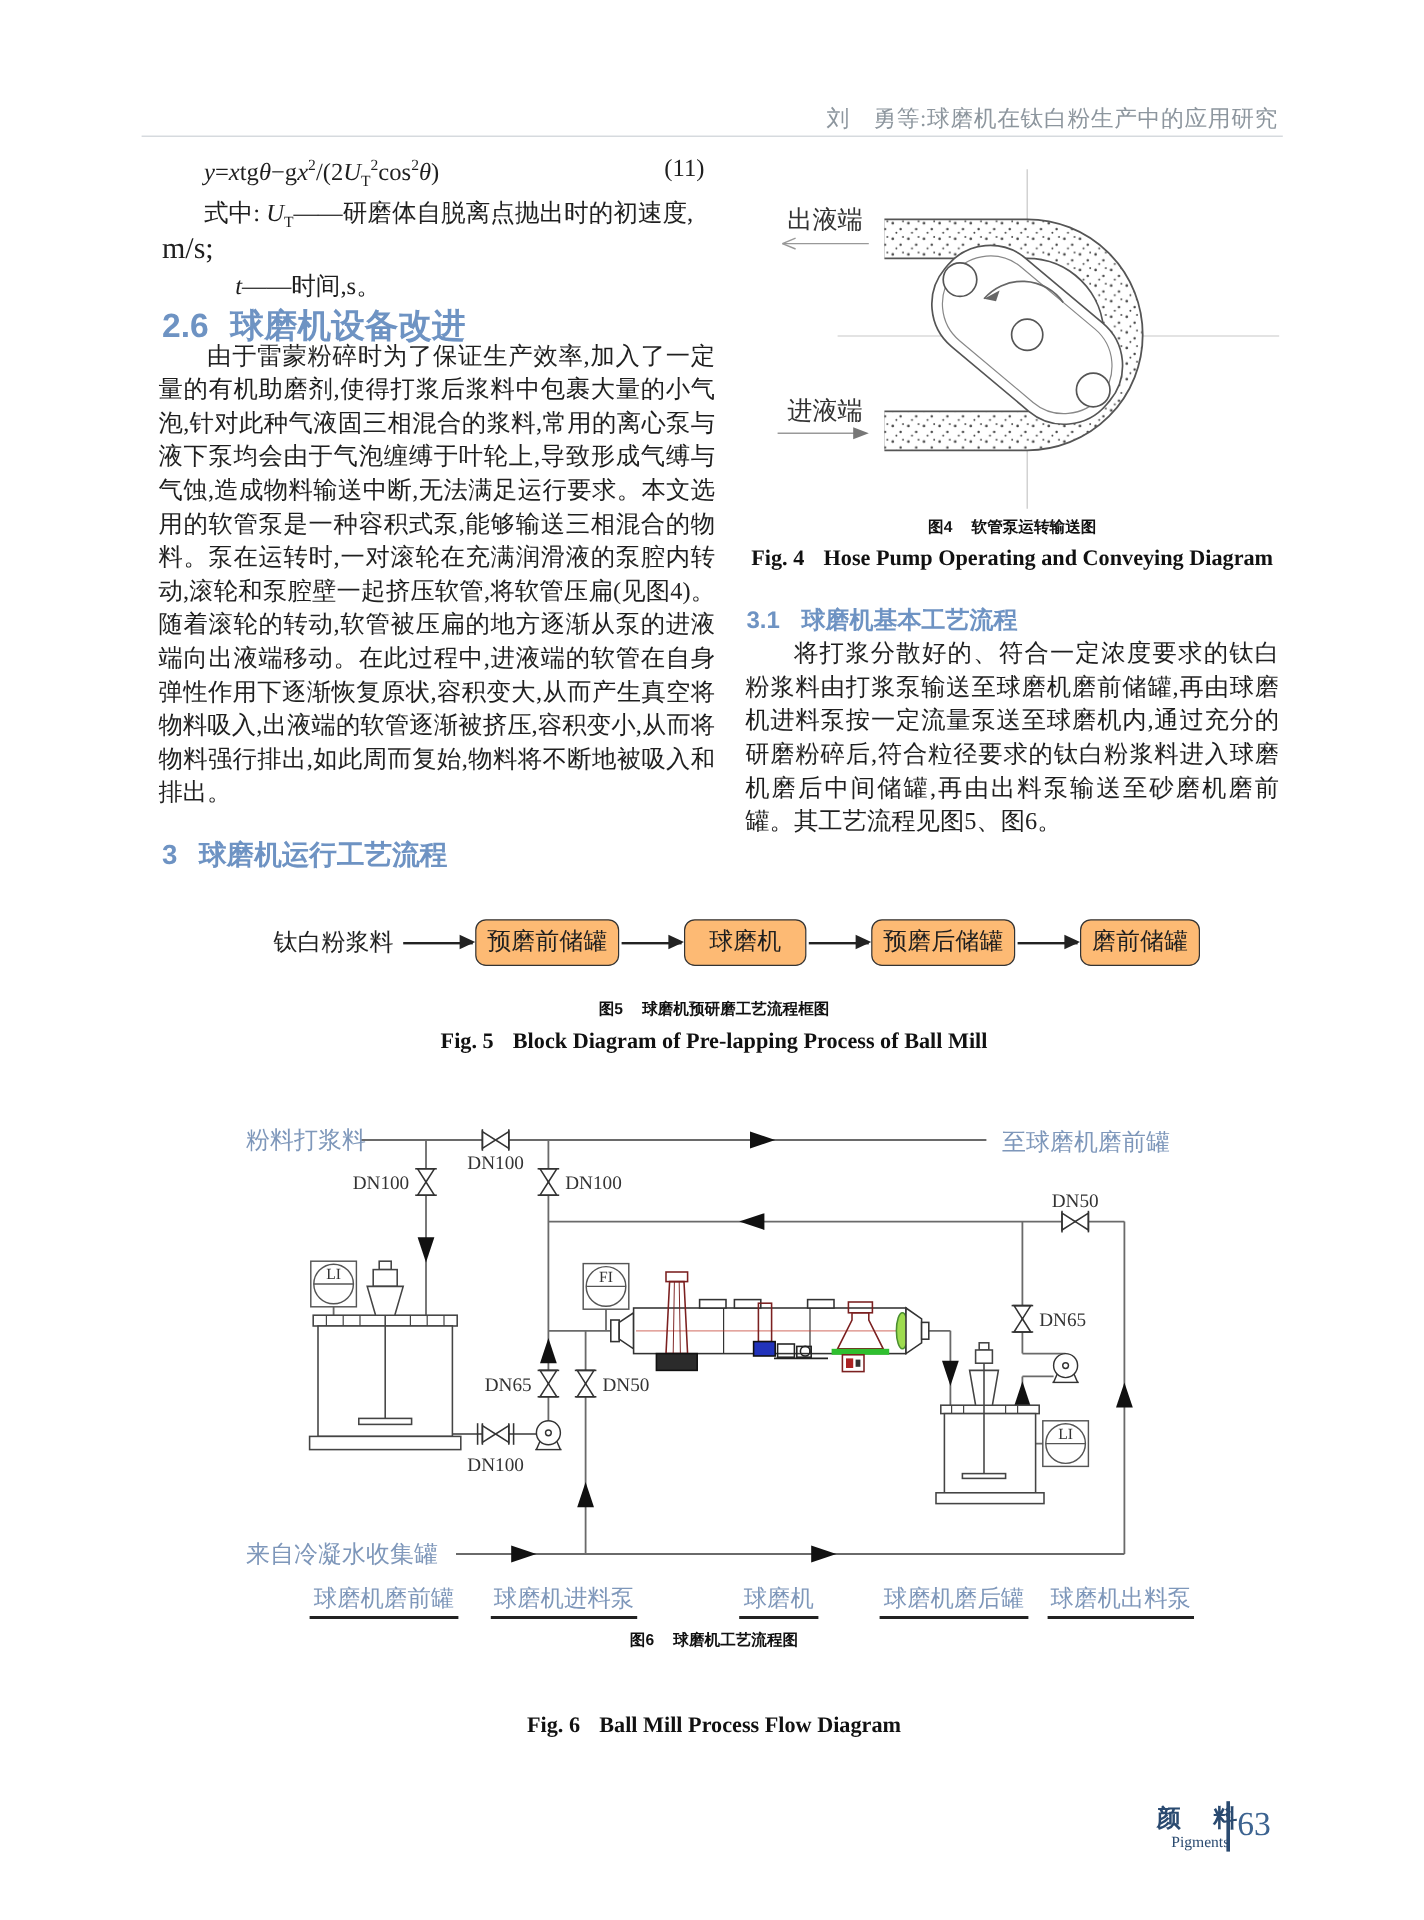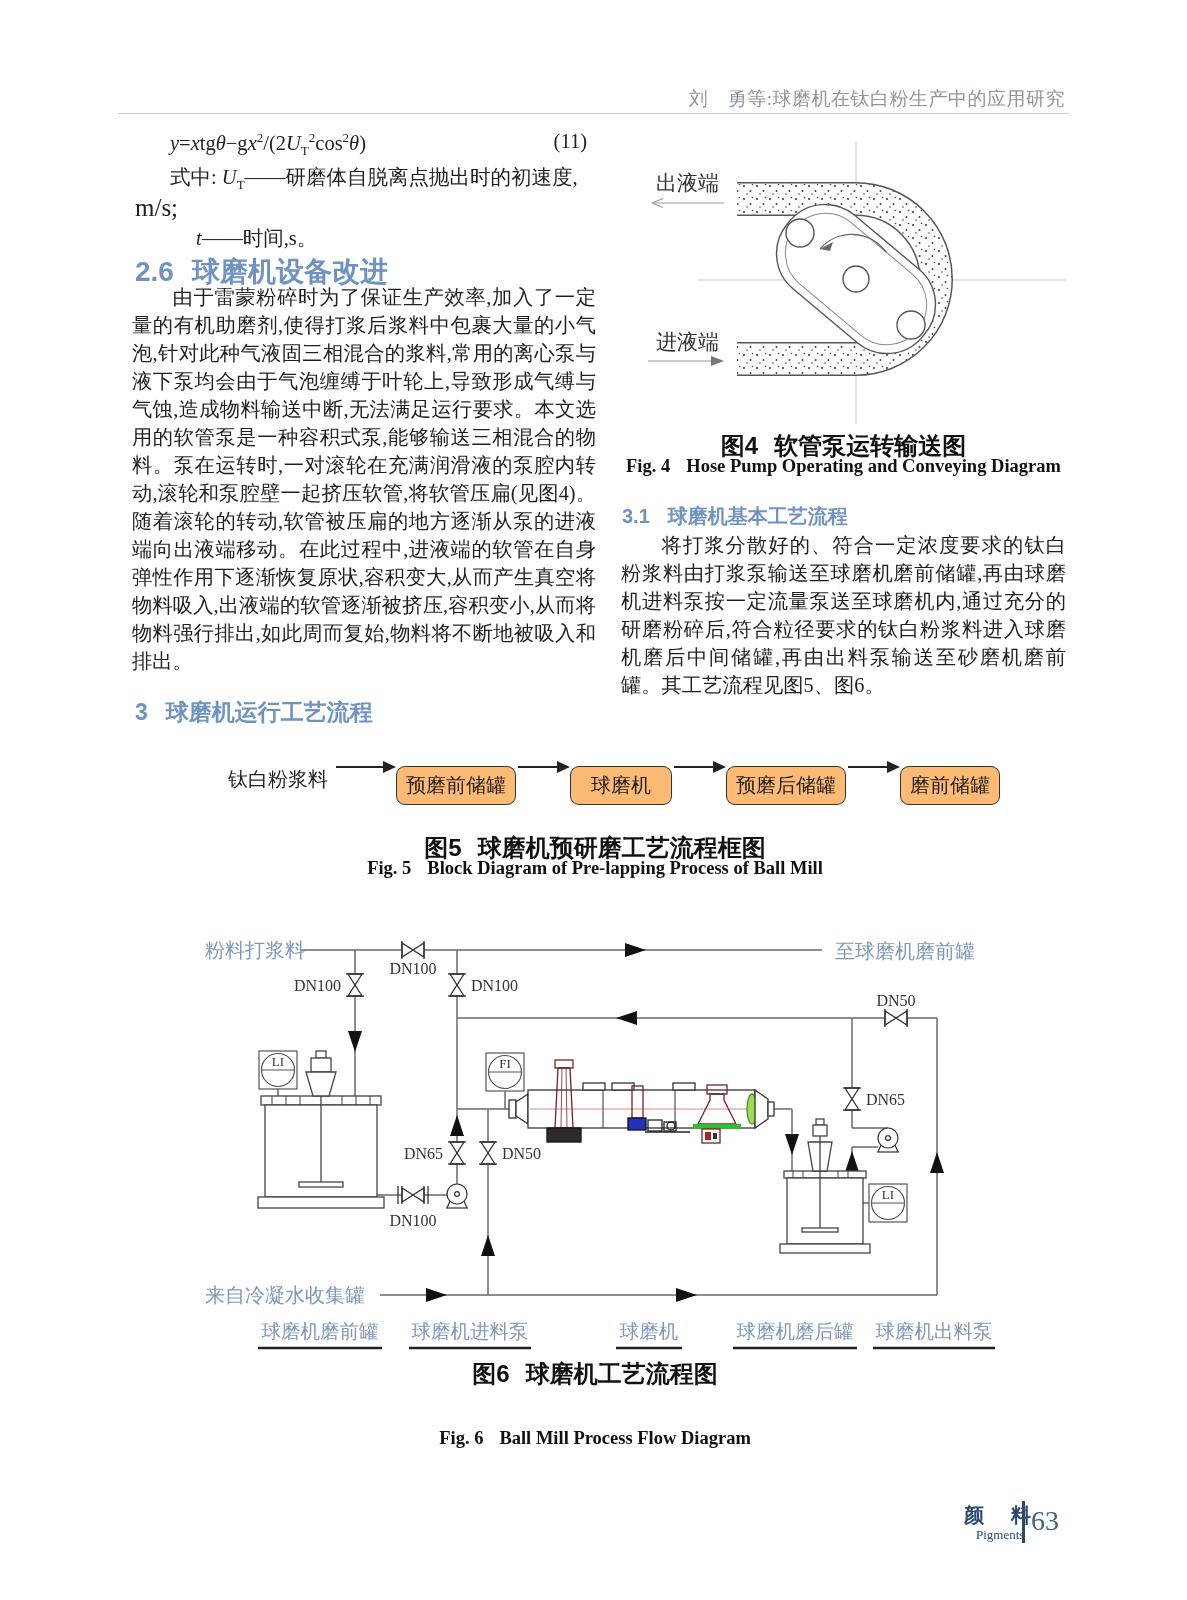--- a/index.html
+++ b/index.html
@@ -22,31 +22,31 @@
   .h26{top:253px;left:135px;font-size:28px;}
   .h3{top:697px;left:135px;font-size:23px;}
   .h31{top:503px;left:622px;font-size:20px;}
   .h-num{margin-right:18px;}
   
   .para{margin:0;text-align:justify;font-size:20.3px;line-height:28px;text-indent:2em;}
   .p26{top:283px;left:132px;width:464px;}
   .p31{top:531px;left:621px;width:445px;}
   
   .cap{font-weight:bold;text-align:center;}
-  .cap-zh{font-family:"Liberation Sans","DejaVu Sans",sans-serif;font-size:24px;color:#111;}
+  .cap-zh{font-family:"Liberation Sans","DejaVu Sans",sans-serif;font-size:13px;color:#111;}
   .cap-en{font-family:"Liberation Serif","DejaVu Serif",serif;font-size:18.5px;color:#111;text-align:center;}
   .cap-gap{display:inline-block;width:16px;}
   .fig4capzh{top:430px;left:620px;width:447px;}
   .fig4capen{top:456px;left:620px;width:447px;}
   .fig5capzh{top:832px;left:135px;width:920px;}
   .fig5capen{top:858px;left:135px;width:920px;}
   .fig6capzh{top:1358px;left:135px;width:920px;}
   .fig6capen{top:1428px;left:135px;width:920px;}
   
-  .flow-row{top:766px;left:228px;display:flex;font-size:20px;}
+  .flow-row{top:766px;left:228px;display:flex;align-items:center;font-size:20px;}
   .flow-label{margin-right:6px;}
   .flow-arrow{position:relative;width:50px;height:2px;background:#222;margin:0 2px;}
   .flow-arrow::after{content:"";position:absolute;right:-2px;top:-5.5px;border-left:13px solid #222;
       border-top:6.5px solid transparent;border-bottom:6.5px solid transparent;}
   .flow-box{border:1.6px solid #333;border-radius:9px;height:37px;line-height:37px;padding:0 9px;
       text-align:center;background:#fdba74;white-space:nowrap;}
   
   .f-zh{top:1502px;left:964px;font-size:20px;font-weight:bold;color:#2a4a70;letter-spacing:11px;white-space:nowrap;}
   .f-en{top:1527px;left:976px;font-size:13px;color:#2a4a70;}
   .f-bar{top:1501px;left:1022px;width:3px;height:42px;background:#2a4a70;}

